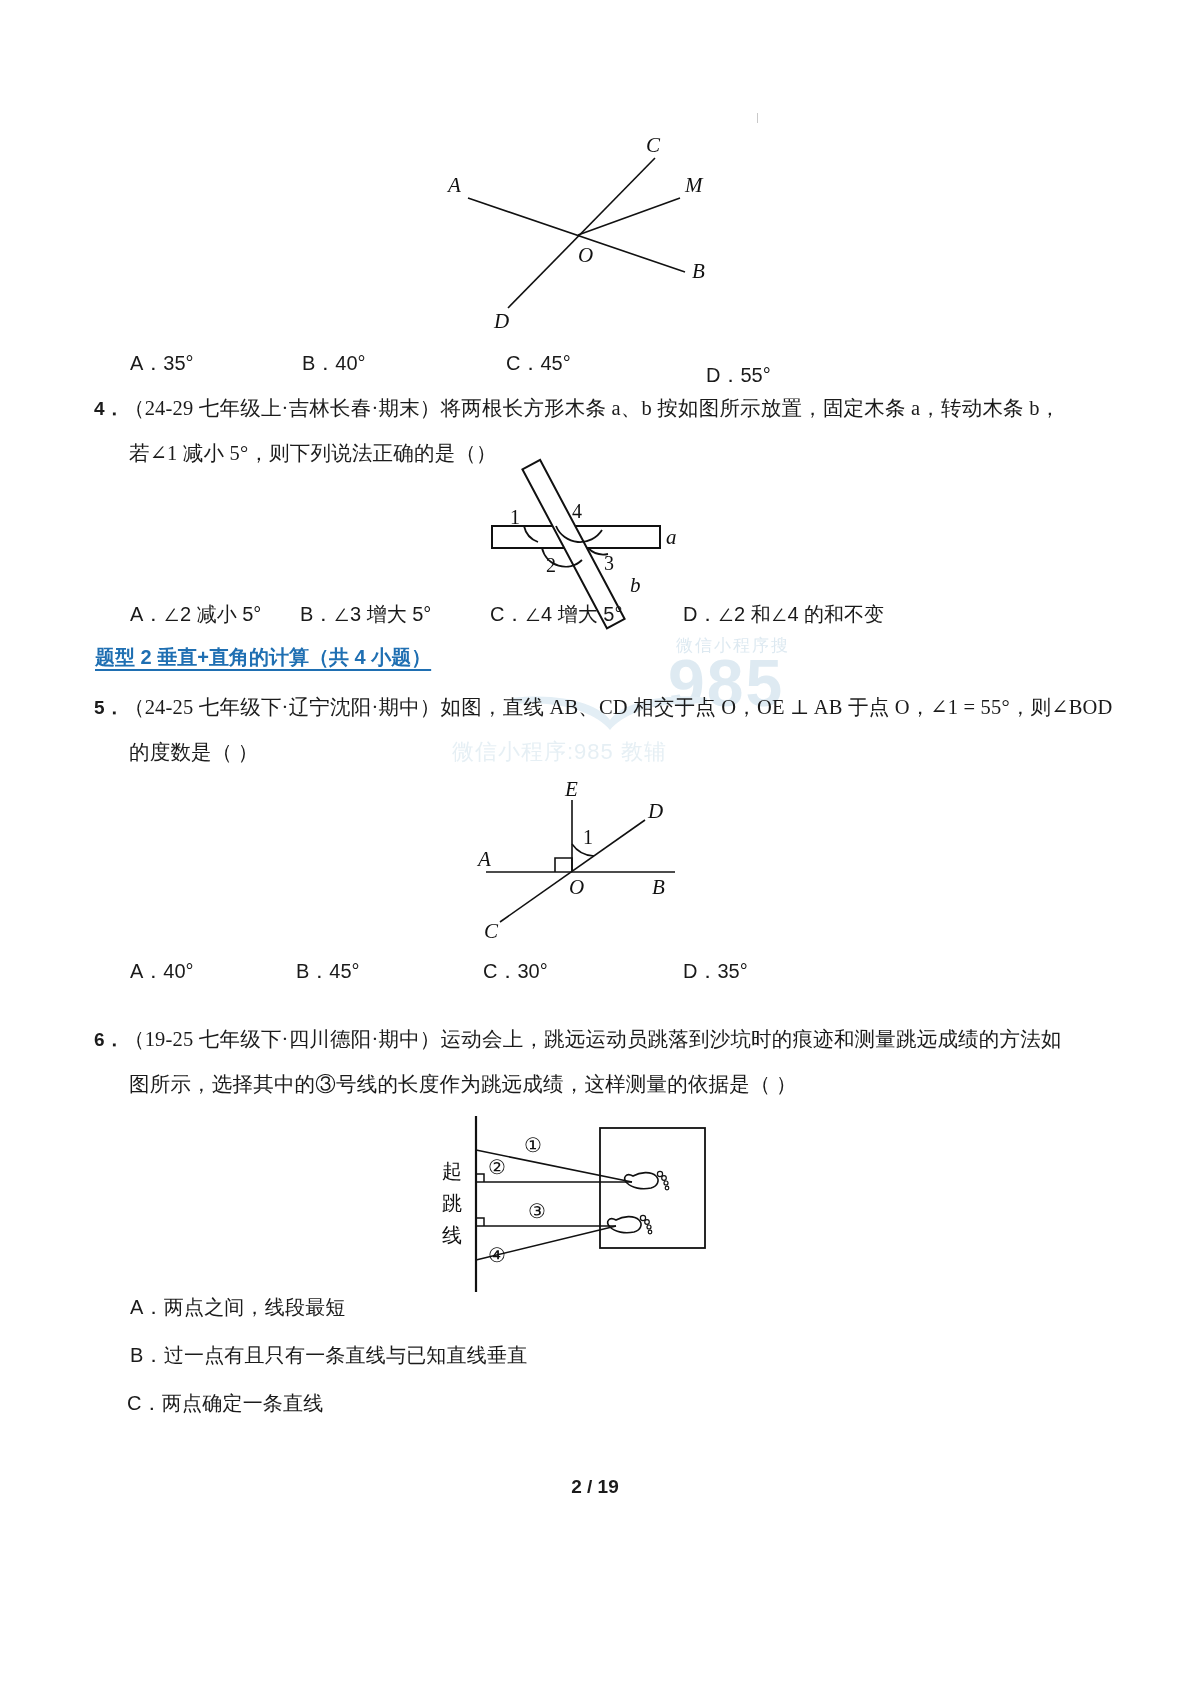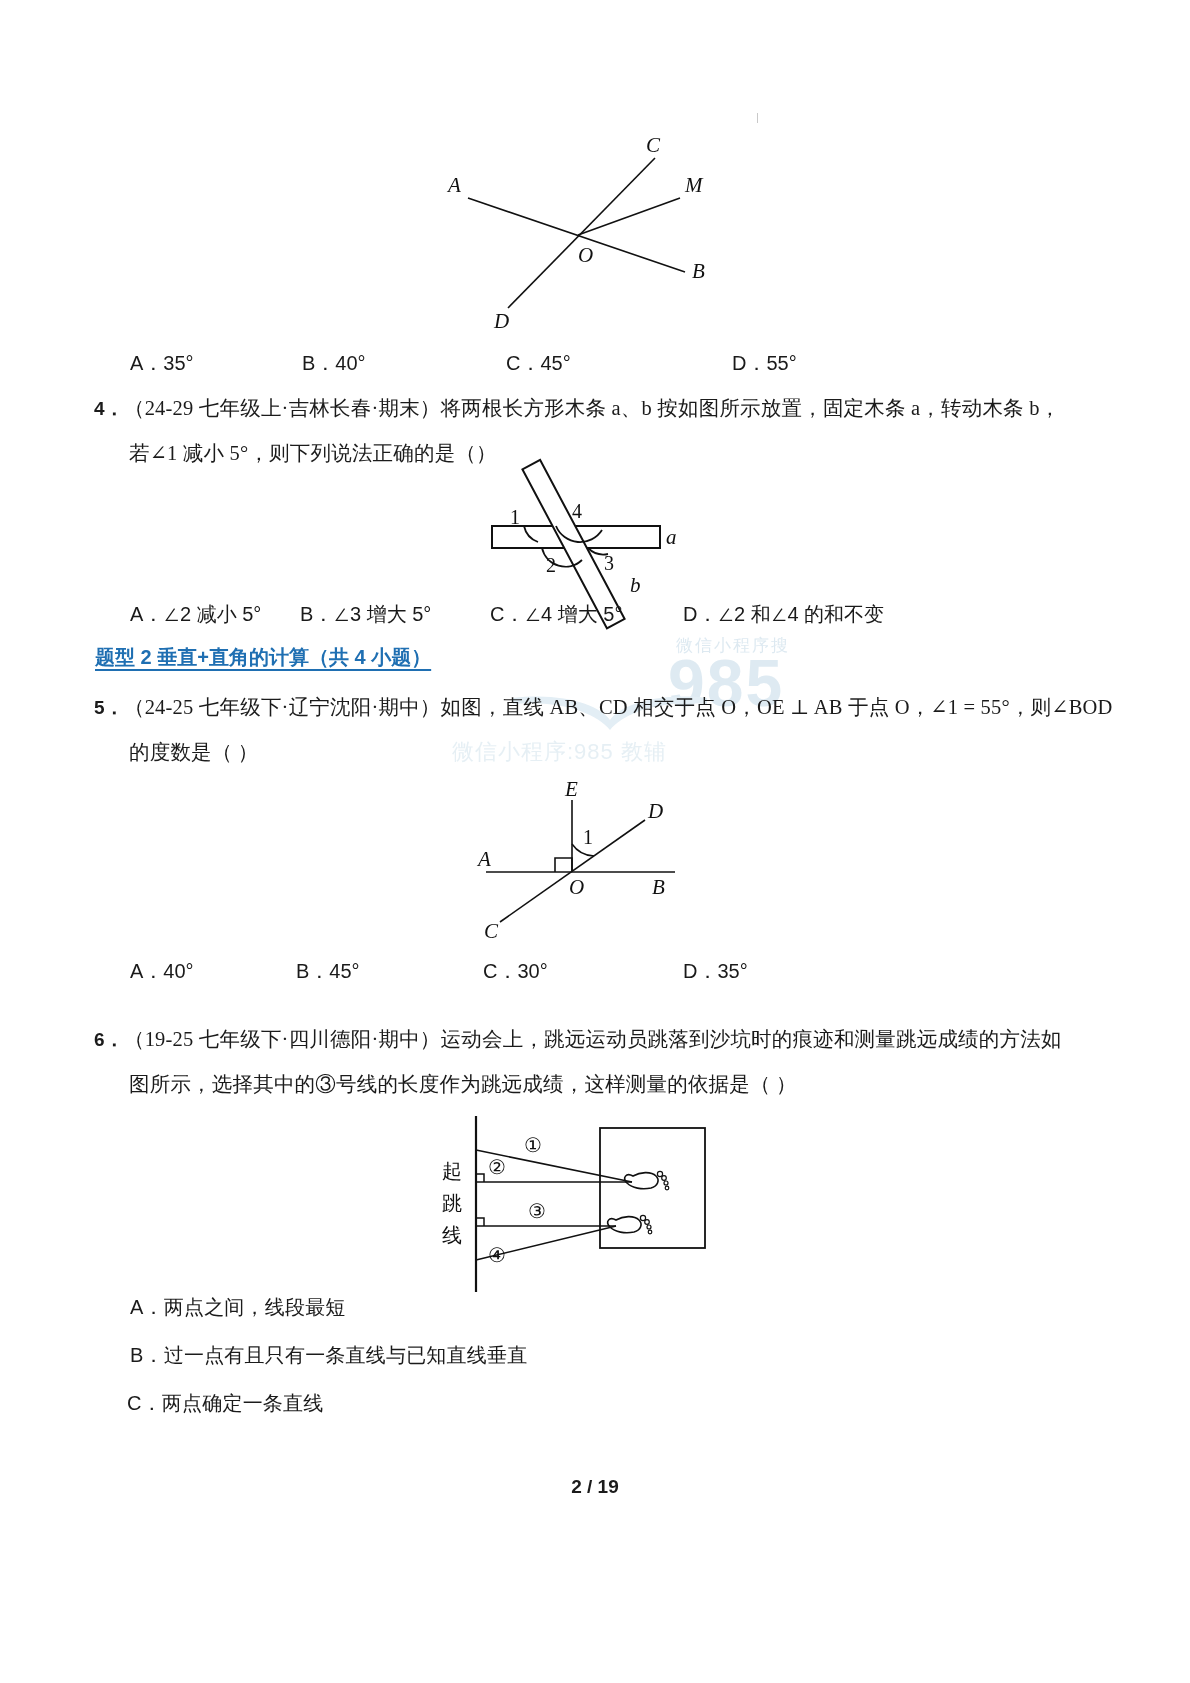--- a/index.html
+++ b/index.html
@@ -176,21 +176,21 @@
   <div class="optrow" style="left:0; top:350px;">
     <span class="opt" style="left:130px;">
       <span class="optlabel">A．</span><span class="optlabel">35°</span>
     </span>
     <span class="opt" style="left:302px;">
       <span class="optlabel">B．</span><span class="optlabel">40°</span>
     </span>
     <span class="opt" style="left:506px;">
       <span class="optlabel">C．</span><span class="optlabel">45°</span>
     </span>
-    <span class="opt" style="left:732px;">
+    <span class="opt" style="left:706px;margin-top:12px;">
       <span class="optlabel">D．</span><span class="optlabel">55°</span>
     </span>
   </div>
 
   <div class="qline" style="left:94px; top:398px;">
     <span class="num">4．</span><span>（24-29 七年级上·吉林长春·期末）</span><span>将两根长方形木条 a、b 按如图所示放置，固定木条 a，转动木条 b，</span>
   </div>
   <div class="qline" style="left:129px; top:443px;">
     <span>若∠1 减小 5°，则下列说法正确的是（）</span>
   </div>

